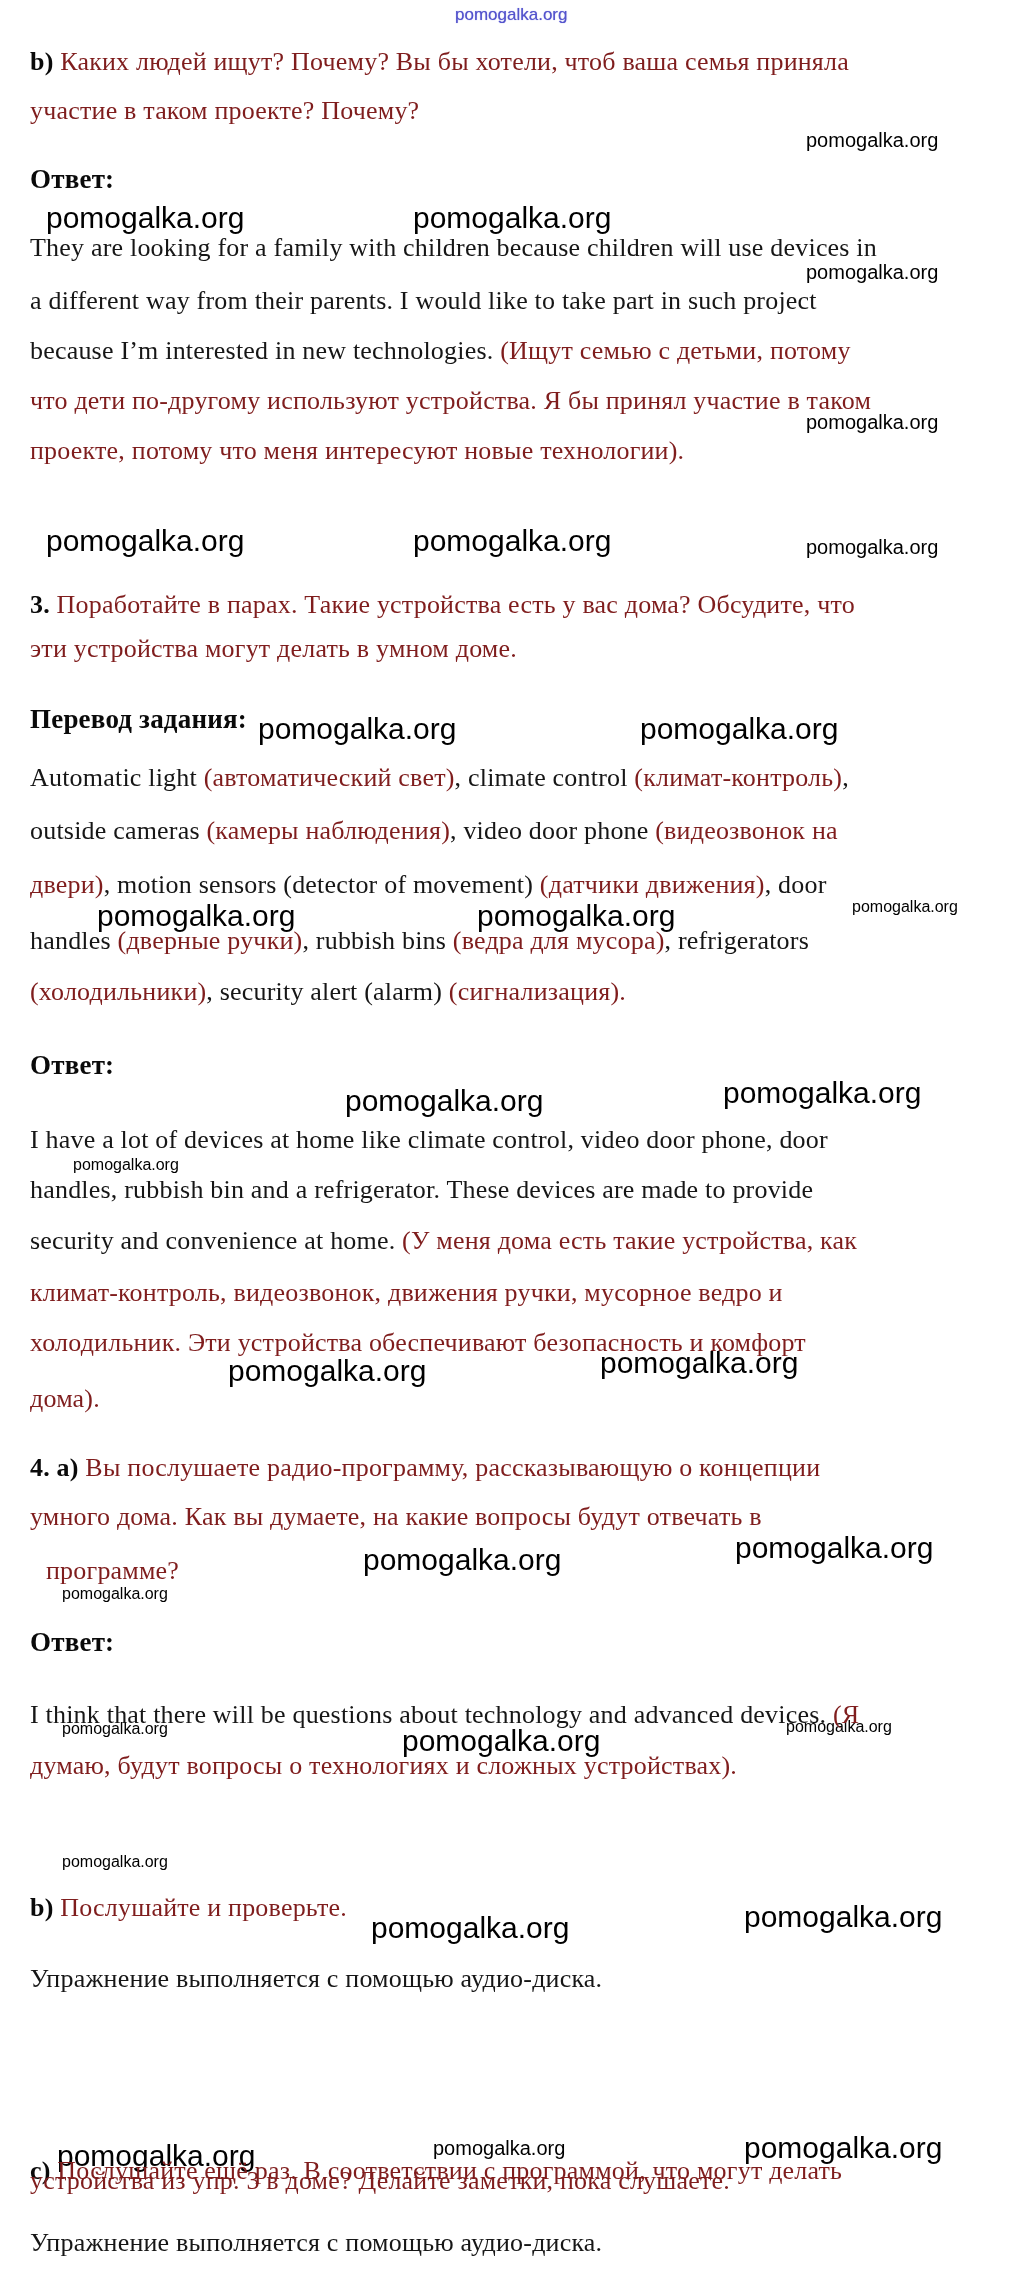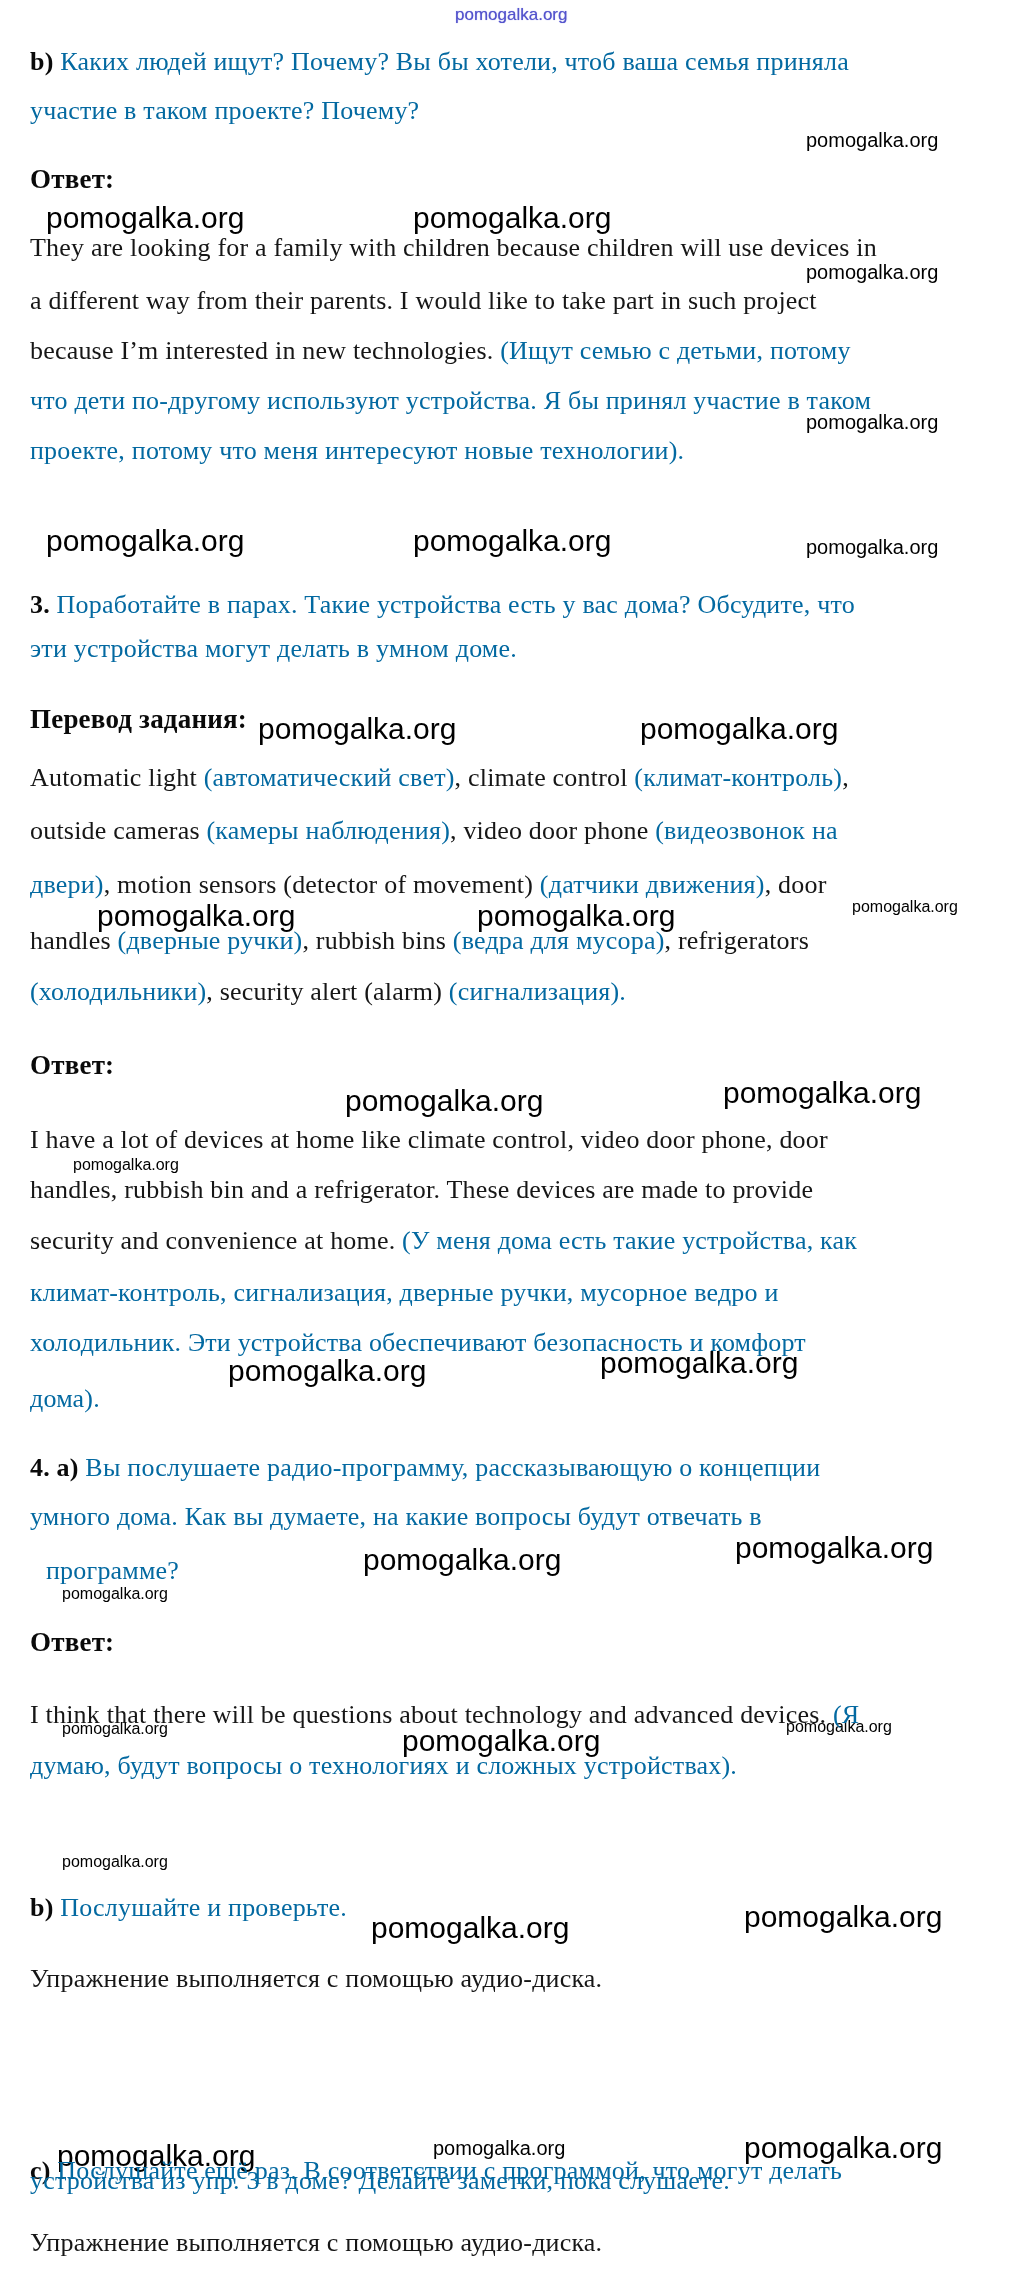--- a/index.html
+++ b/index.html
@@ -12,21 +12,21 @@
     font-family:"Liberation Serif", serif;
   }
   .ln{
     position:absolute;
     left:30px;
     white-space:nowrap;
     font-size:26px;
     color:#161616;
     letter-spacing:0.2px;
   }
-  .g{color:#0369a1;}
+  .g{color:#7f1d1d;}
   .lb{font-weight:bold;color:#0a0a0a;}
   .hd{font-weight:bold;font-size:27px;color:#0a0a0a;letter-spacing:0.2px;}
   .wm{
     position:absolute;
     font-family:"Liberation Sans", sans-serif;
     font-weight:normal;
     color:#000000;
     white-space:nowrap;
     line-height:1;
   }
@@ -90,21 +90,21 @@
   <div class="ln hd" style="top:704px;">Перевод задания:</div>
   <div class="ln" style="top:763px;"><span>Automatic light </span><span class="g">(автоматический свет)</span><span>, climate control </span><span class="g">(климат-контроль)</span><span>,</span></div>
   <div class="ln" style="top:816px;"><span>outside cameras </span><span class="g">(камеры наблюдения)</span><span>, video door phone </span><span class="g">(видеозвонок на</span></div>
   <div class="ln" style="top:870px;"><span class="g">двери)</span><span>, motion sensors (detector of movement) </span><span class="g">(датчики движения)</span><span>, door</span></div>
   <div class="ln" style="top:926px;"><span>handles </span><span class="g">(дверные ручки)</span><span>, rubbish bins </span><span class="g">(ведра для мусора)</span><span>, refrigerators</span></div>
   <div class="ln" style="top:977px;"><span class="g">(холодильники)</span><span>, security alert (alarm) </span><span class="g">(сигнализация).</span></div>
   <div class="ln hd" style="top:1050px;">Ответ:</div>
   <div class="ln" style="top:1125px;">I have a lot of devices at home like climate control, video door phone, door</div>
   <div class="ln" style="top:1175px;">handles, rubbish bin and a refrigerator. These devices are made to provide</div>
   <div class="ln" style="top:1226px;"><span>security and convenience at home. </span><span class="g">(У меня дома есть такие устройства, как</span></div>
-  <div class="ln g" style="top:1278px;">климат-контроль, сигнализация, дверные ручки, мусорное ведро и</div>
+  <div class="ln g" style="top:1278px;">климат-контроль, видеозвонок, движения ручки, мусорное ведро и</div>
   <div class="ln g" style="top:1328px;">холодильник. Эти устройства обеспечивают безопасность и комфорт</div>
   <div class="ln g" style="top:1384px;">дома).</div>
 
   <div class="ln" style="top:1453px;"><span class="lb">4. a)</span><span class="g"> Вы послушаете радио-программу, рассказывающую о концепции</span></div>
   <div class="ln g" style="top:1502px;">умного дома. Как вы думаете, на какие вопросы будут отвечать в</div>
   <div class="ln g" style="top:1556px;margin-left:16px;">программе?</div>
   <div class="ln hd" style="top:1627px;">Ответ:</div>
   <div class="ln" style="top:1700px;"><span>I think that there will be questions about technology and advanced devices. </span><span class="g">(Я</span></div>
   <div class="ln g" style="top:1751px;">думаю, будут вопросы о технологиях и сложных устройствах).</div>
 

